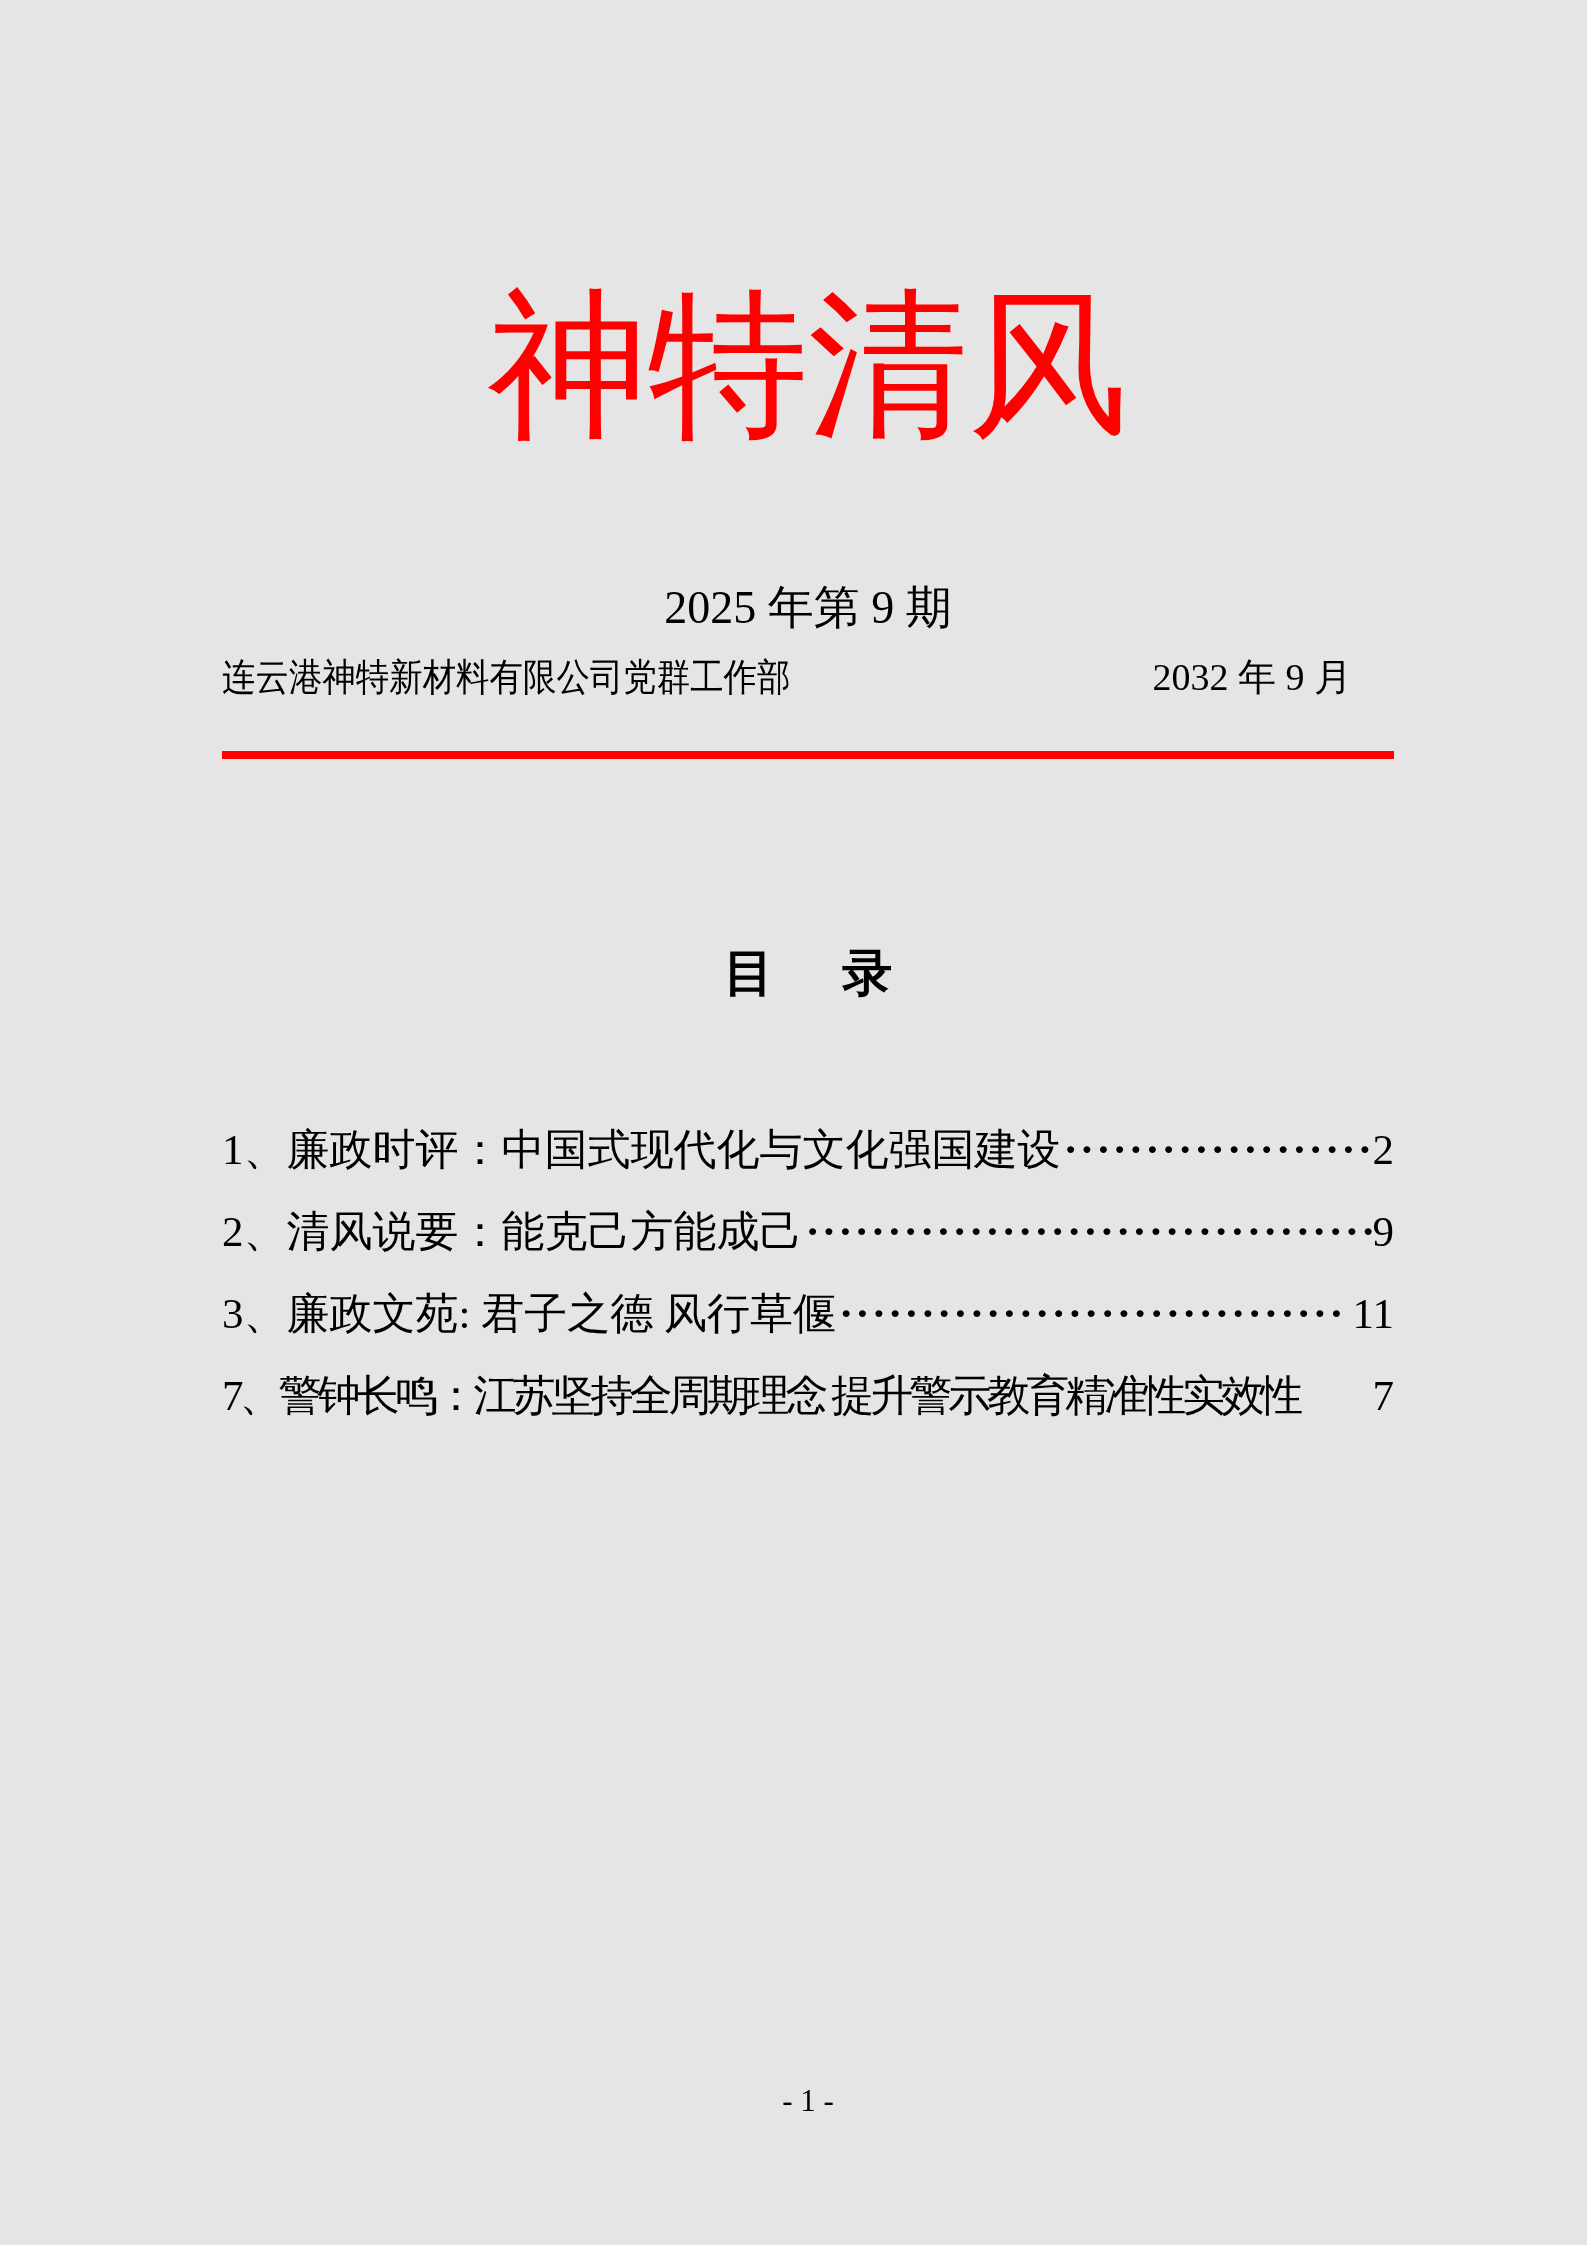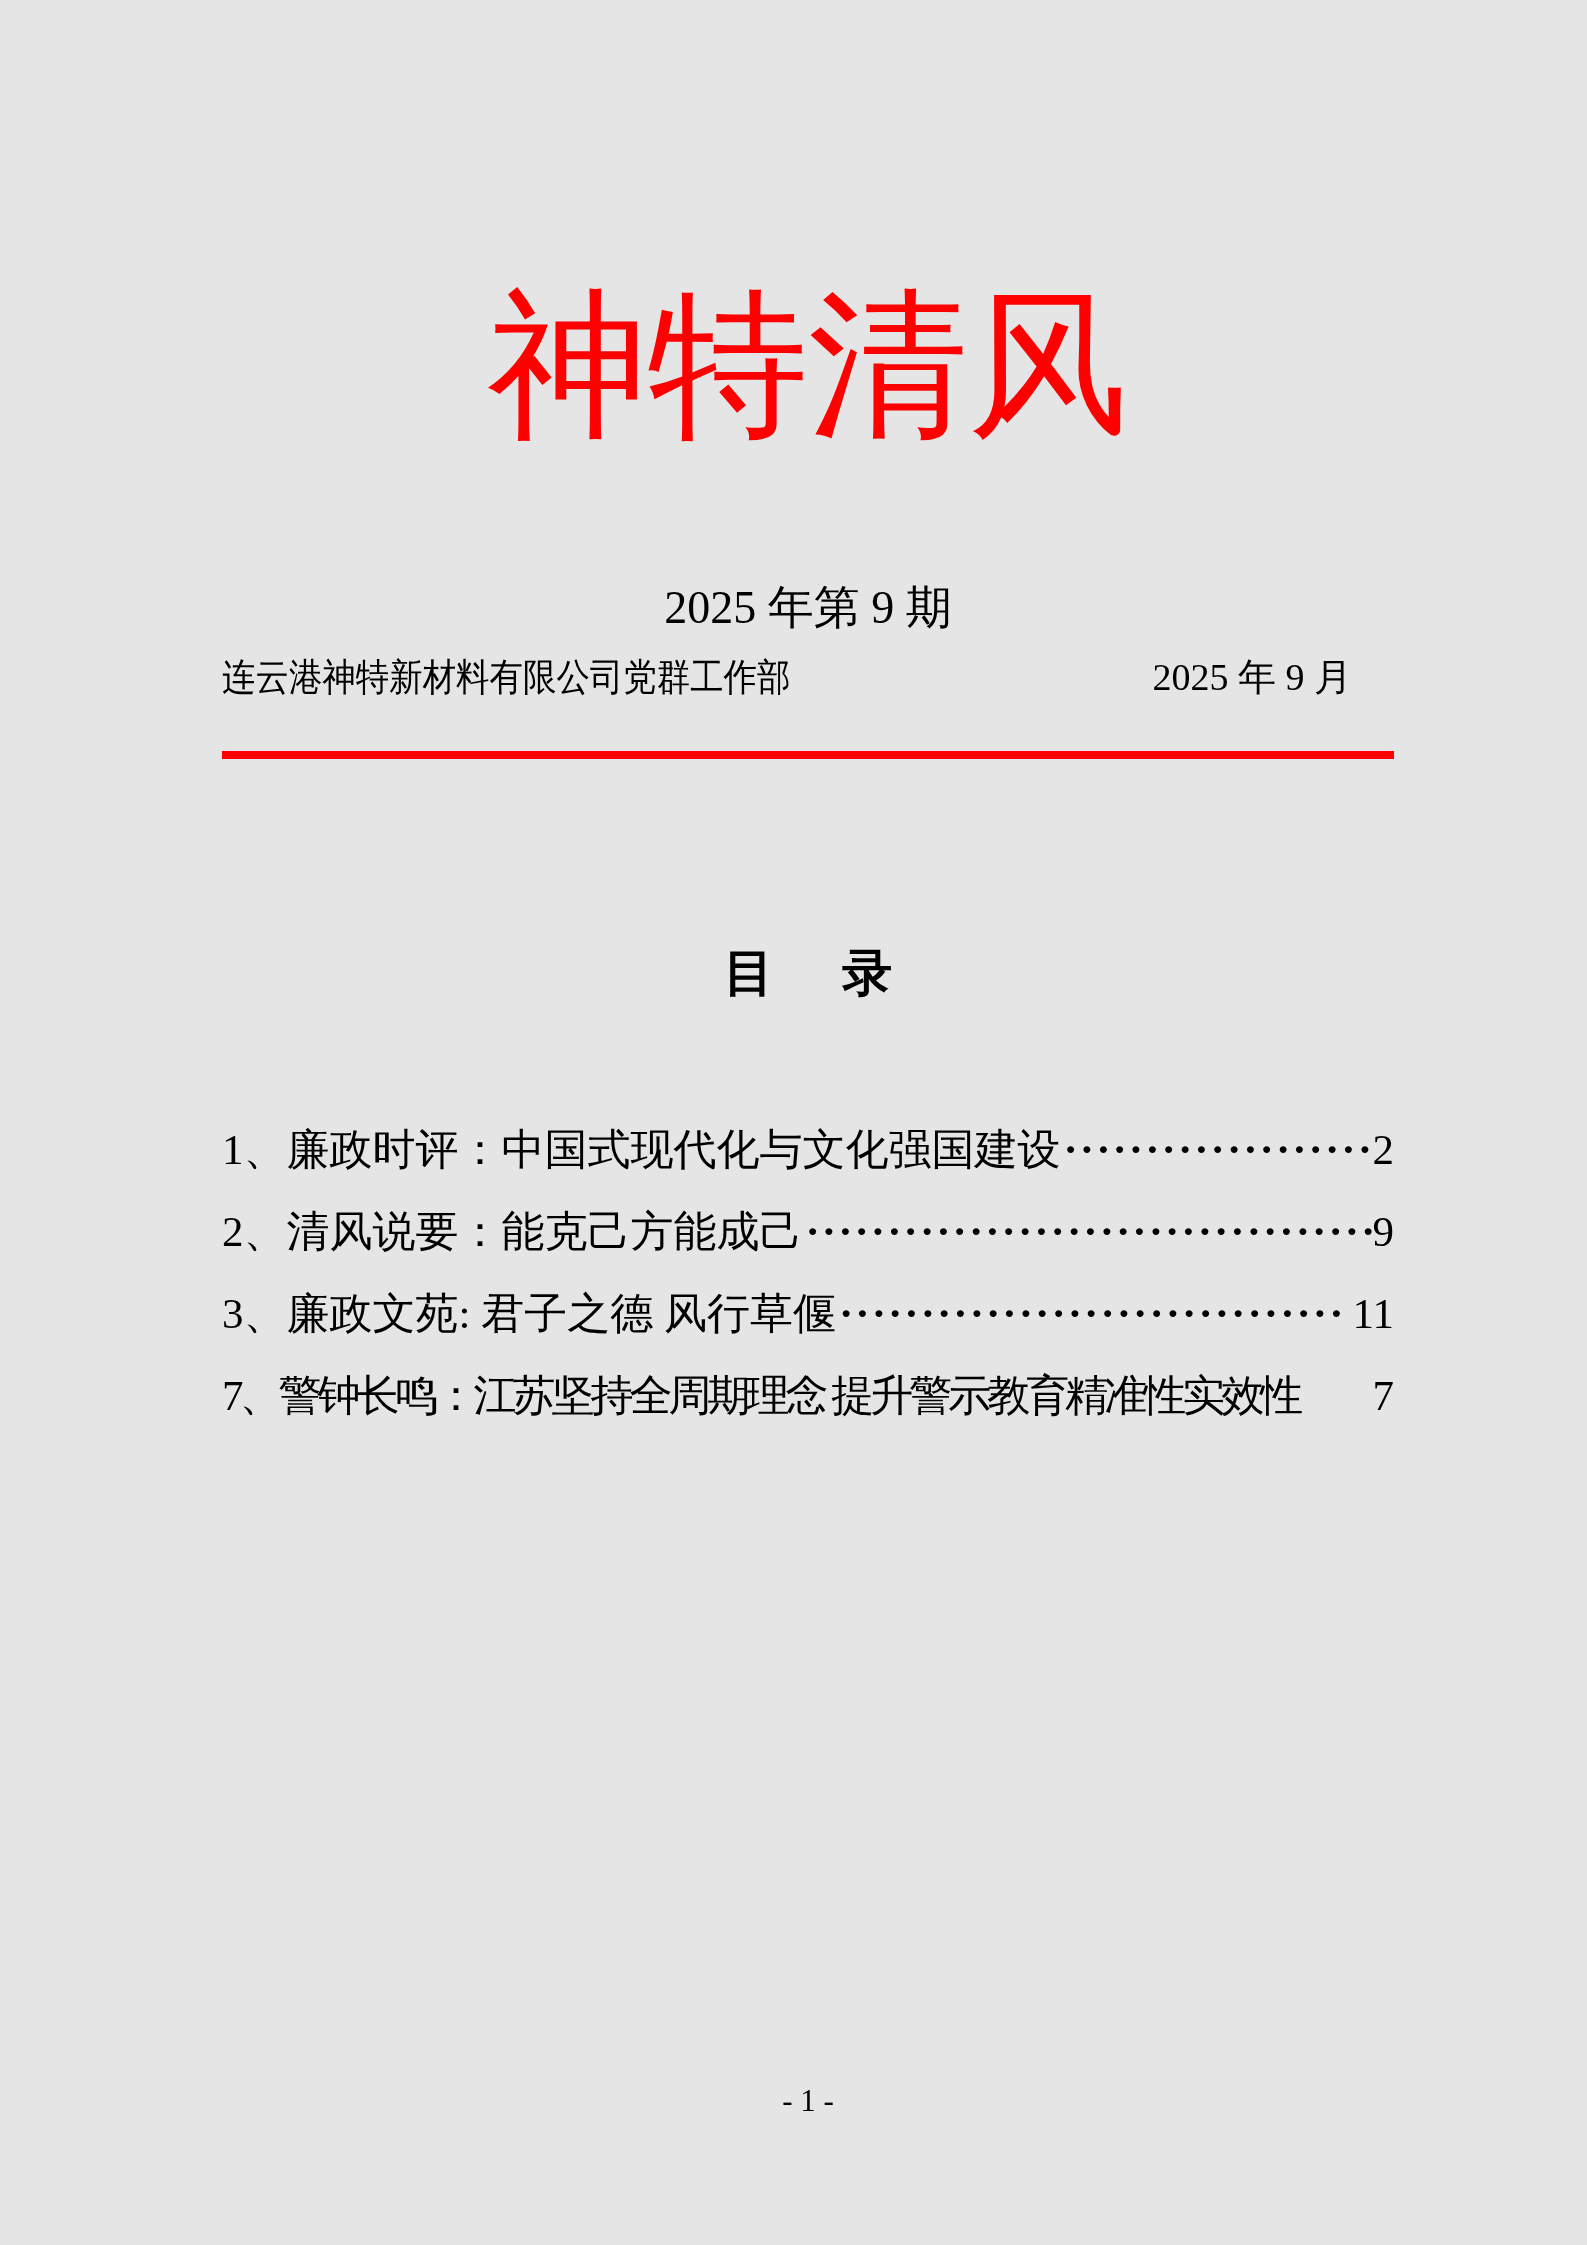--- a/index.html
+++ b/index.html
@@ -131,21 +131,21 @@
 
 <div class="page">
   <div class="content">
 
     <div class="doc-title">神特清风</div>
 
     <div class="issue-line">2025 年第 9 期</div>
 
     <div class="masthead">
       <span class="publisher">连云港神特新材料有限公司党群工作部</span>
-      <span class="publish-date">2025 年 9 月</span>
+      <span class="publish-date">2032 年 9 月</span>
     </div>
 
     <div class="rule"></div>
 
     <div class="toc-heading">目 录</div>
 
     <div class="toc-list">
 
       <div class="toc-item">
         <span class="toc-label">1、廉政时评：中国式现代化与文化强国建设</span>

